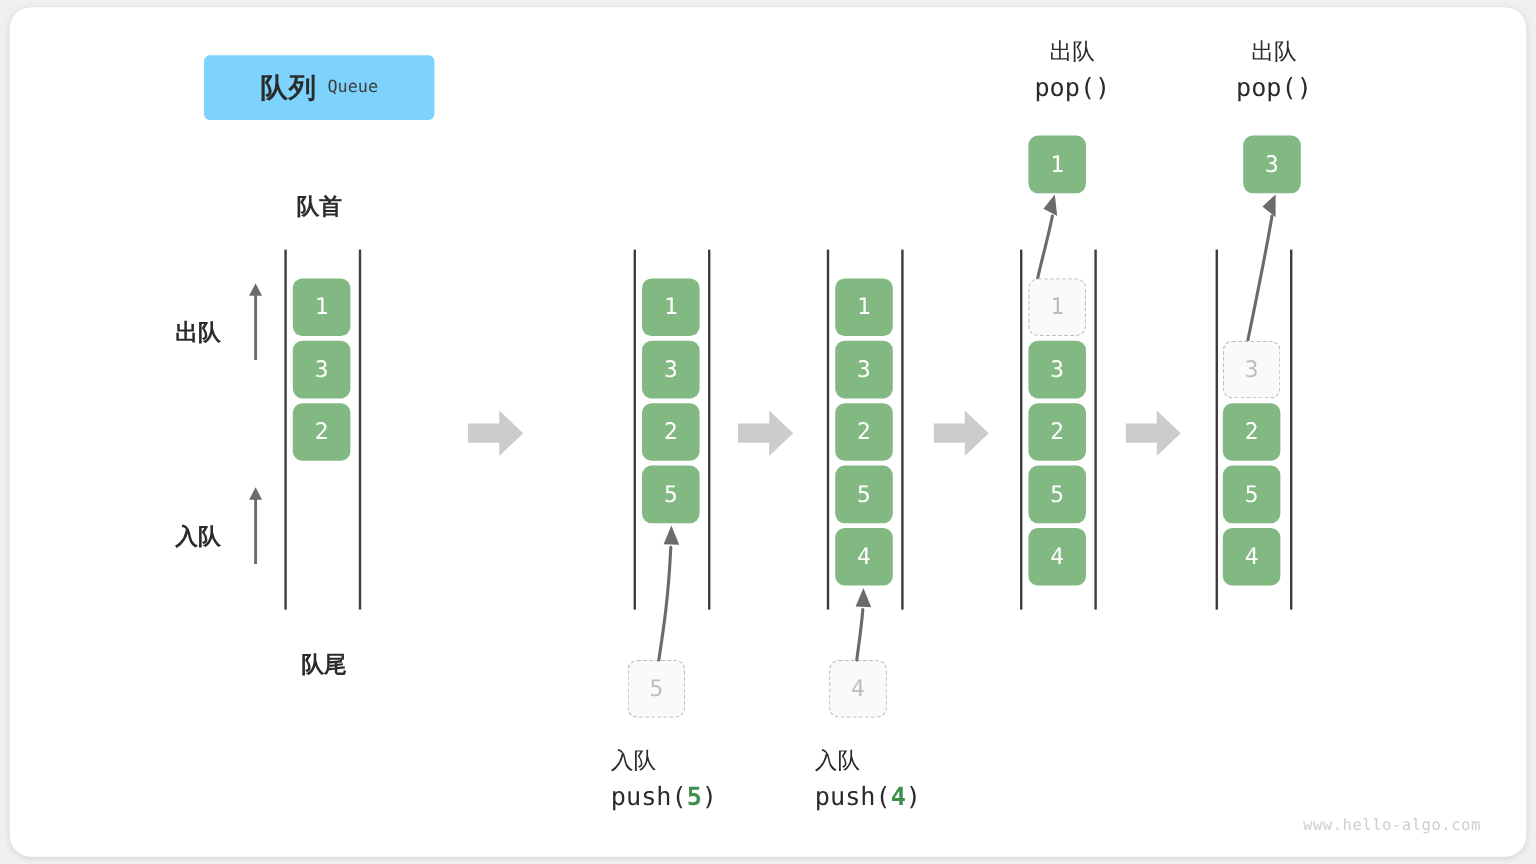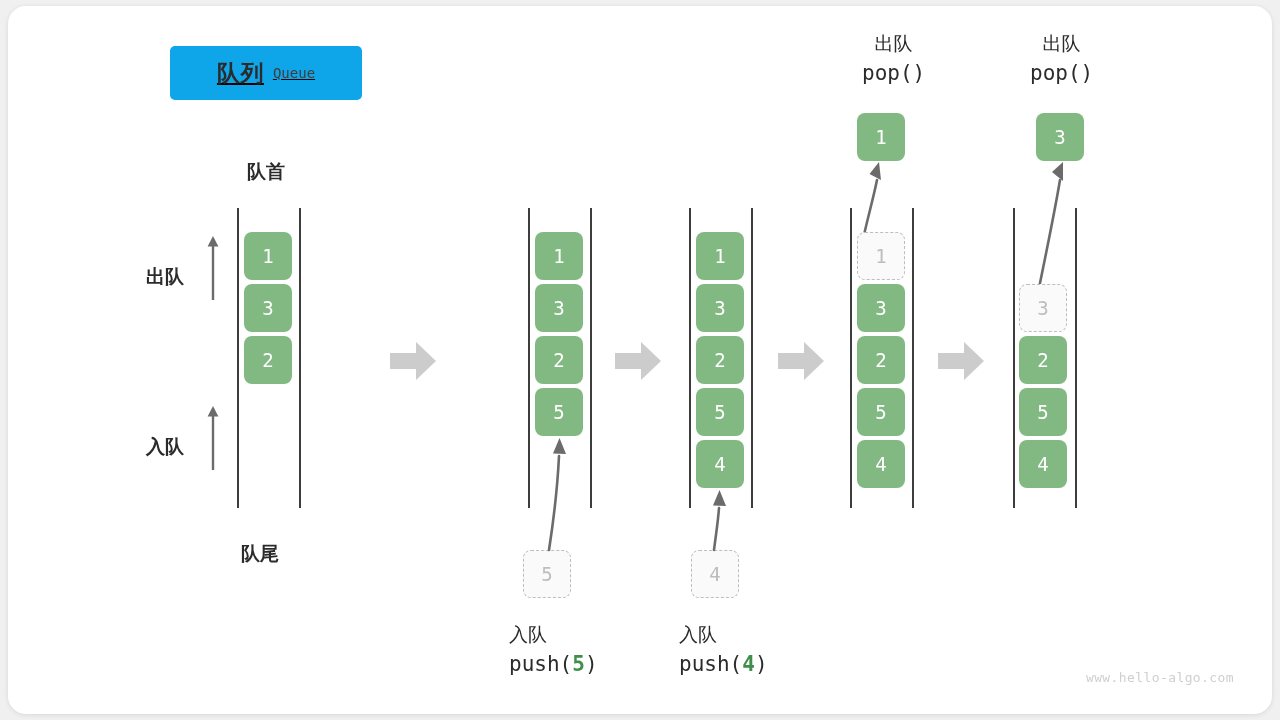--- a/index.html
+++ b/index.html
@@ -33,28 +33,27 @@
     box-shadow: 0 1px 5px rgba(0,0,0,0.10);
   }
 
   
   .title-badge {
     position: absolute;
     left: 170px;
     top: 46px;
     width: 192px;
     height: 54px;
-    background: #0ea5e9;
+    background: #7dd3fc;
     border-radius: 5px;
     display: flex;
     align-items: center;
     justify-content: center;
     gap: 9px;
     white-space: nowrap;
-    text-decoration: underline;
   }
   .title-cn {
     font-size: 23px;
     font-weight: bold;
     color: #2b2b2b;
     letter-spacing: 0.5px;
   }
   .title-en {
     font-family: "DejaVu Sans Mono", "Liberation Mono", monospace;
     font-size: 14px;
@@ -64,21 +63,21 @@
   
   .cap {
     position: absolute;
     font-size: 19px;
     font-weight: bold;
     color: #2b2b2b;
     white-space: nowrap;
     text-align: center;
   }
   .cap-head { left: 226px; top: 159px; width: 80px; }
-  .cap-tail { left: 220px; top: 541px; width: 80px; }
+  .cap-tail { left: 230px; top: 541px; width: 80px; }
 
   
   .side-label {
     position: absolute;
     font-size: 19px;
     font-weight: bold;
     color: #2b2b2b;
     white-space: nowrap;
   }
   .side-out { left: 146px; top: 264px; }
@@ -147,21 +146,21 @@
     font-family: "DejaVu Sans Mono", "Liberation Mono", monospace;
     font-size: 21px;
     color: #2b2b2b;
   }
   .op-caption .code .arg { color: #3f8f4b; font-weight: bold; }
 
   
   .watermark {
     position: absolute;
     right: 46px;
-    bottom: 35px;
+    bottom: 24px;
     font-family: "DejaVu Sans Mono", "Liberation Mono", monospace;
     font-size: 13px;
     color: #cfcfcf;
     letter-spacing: 0.4px;
   }
 </style>
 </head>
 <body>
 
 <div id="canvas">

